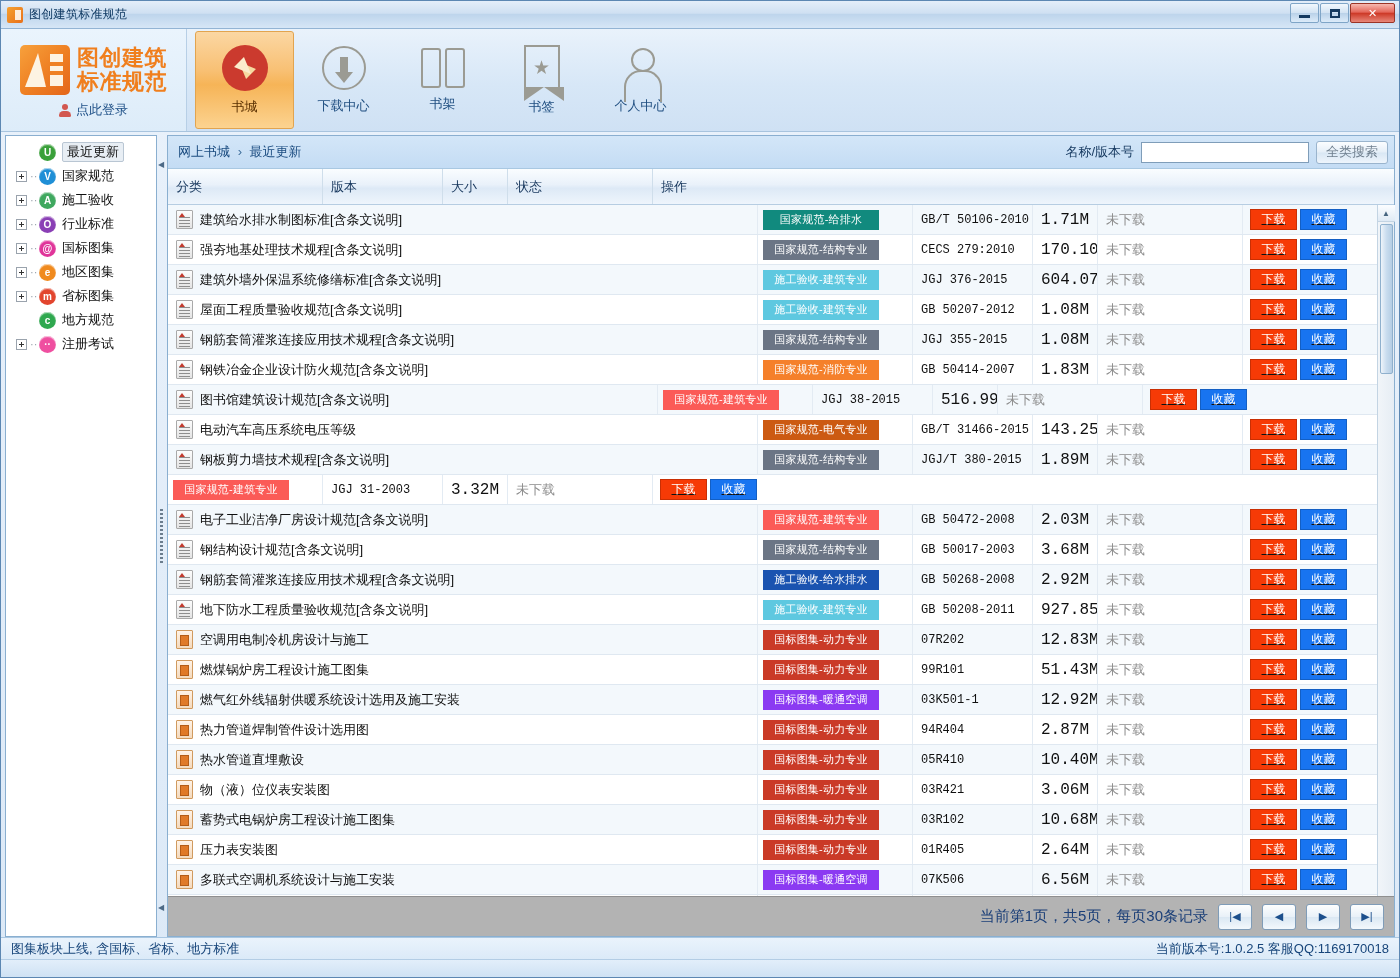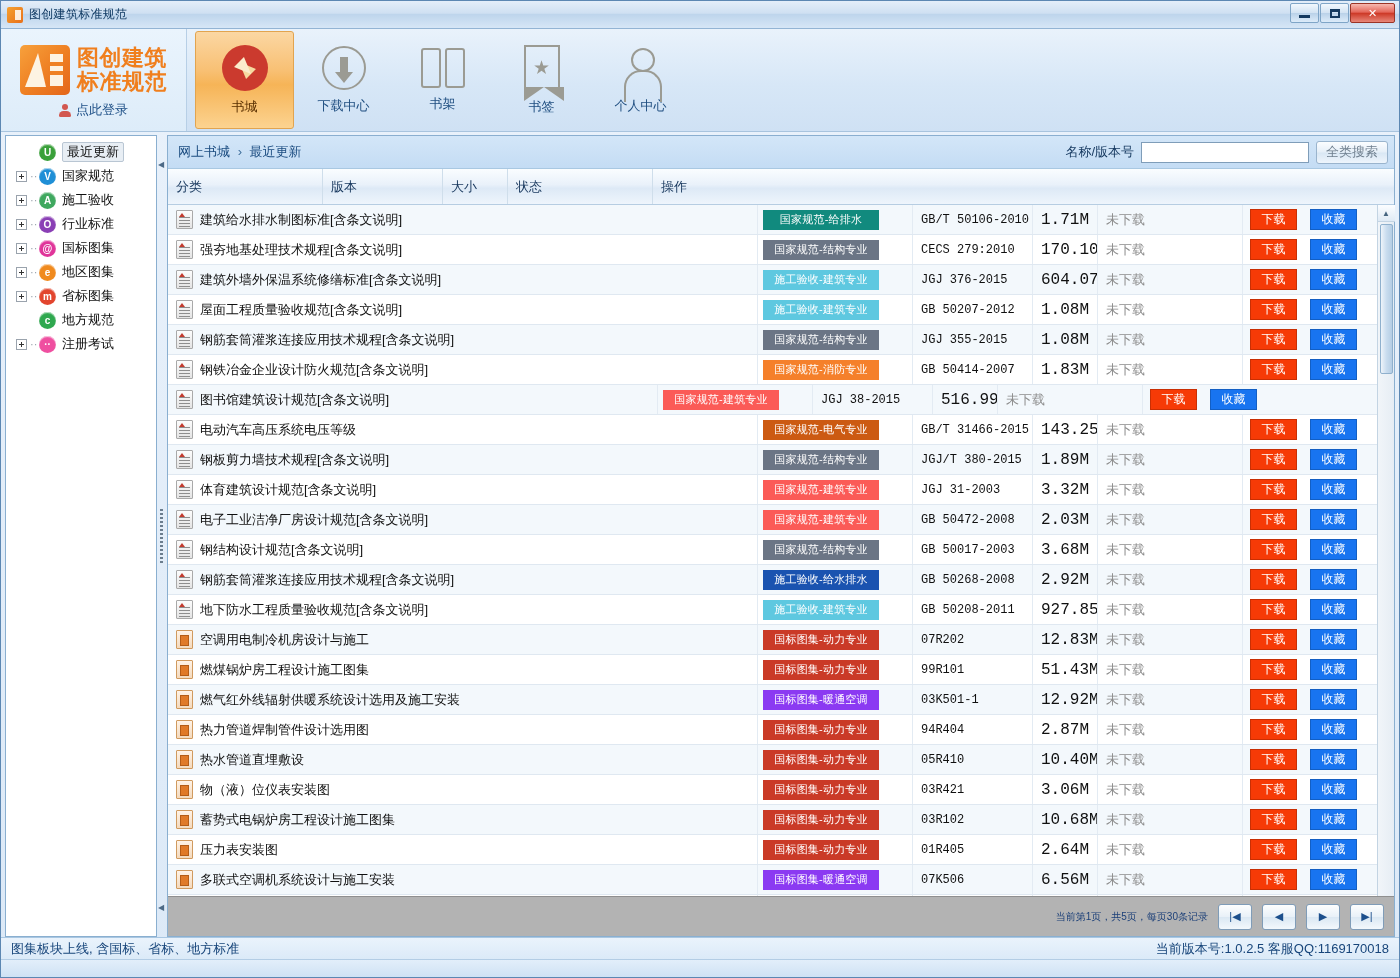--- a/index.html
+++ b/index.html
@@ -298,21 +298,21 @@
     font-size: 13px; color: #101010;
   }
   .trow:nth-child(odd) { background: #f3f8fc; }
   .trow:nth-child(even) { background: #ffffff; }
   .td { display: flex; align-items: center; padding-left: 8px; height: 100%; overflow: hidden; white-space: nowrap; }
   .td.c-name { border-right: 1px solid #e3ebf3; gap: 7px; }
   .td.c-cat  { border-right: 1px solid #e3ebf3; padding-left: 5px; }
   .td.c-ver  { border-right: 1px solid #e3ebf3; font-family: "Liberation Mono","DejaVu Sans Mono",monospace; font-size:12px; }
   .td.c-size { border-right: 1px solid #e3ebf3; font-family: "Liberation Mono","DejaVu Sans Mono",monospace; font-size:16px; }
   .td.c-stat { border-right: 1px solid #e3ebf3; color: #8c8c8c; }
-  .td.c-act  { gap: 13px; padding-left: 7px; }
+  .td.c-act  { gap: 3px; padding-left: 7px; text-decoration: underline; }
 
   .doc-ico {
     width: 17px; height: 19px; flex: 0 0 17px; position: relative;
     background: linear-gradient(180deg,#fdfdfd 0%,#e3e3e3 100%);
     border: 1px solid #a9a9a9; border-radius: 1px;
   }
   .doc-ico::before {
     content:""; position:absolute; left:2px; top:6px; right:2px; height:1px;
     background:#8e8e8e;
     box-shadow: 0 3px 0 #8e8e8e, 0 6px 0 #8e8e8e, 0 9px 0 #8e8e8e;
@@ -367,21 +367,21 @@
   }
 
   
   .pager {
     height: 40px; flex: 0 0 40px;
     background: #b3b3b3;
     border-top: 1px solid #8f8f8f;
     display: flex; align-items: center; justify-content: flex-end;
     padding-right: 10px; gap: 10px;
   }
-  .pager-text { font-size: 10px; color: #1b3f78; }
+  .pager-text { font-size: 15px; color: #1b3f78; }
   .pg-btn {
     width: 34px; height: 26px;
     border: 1px solid #7f9cb8; border-radius: 3px;
     background: linear-gradient(180deg,#fdfefe 0%, #e9f1f8 48%, #dbe8f3 52%, #f3f8fc 100%);
     display: flex; align-items: center; justify-content: center;
     color: #1c4f8c; font-size: 11px; cursor: pointer;
   }
 
   
   .statusbar {
@@ -695,24 +695,20 @@
               </div>
               <div class="td c-ver" style="width:120px">JGJ/T 380-2015</div>
               <div class="td c-size" style="width:65px">1.89M</div>
               <div class="td c-stat" style="width:145px">未下载</div>
               <div class="td c-act" style="flex:1">
                 <span class="btn-dl">下载</span>
                 <span class="btn-fav">收藏</span>
               </div>
             </div>
             <div class="trow">
-              <div class="td c-name" style="width:590px">
-                <span class="doc-ico"></span>
-                <span>体育建筑设计规范[含条文说明]</span>
-              </div>
               <div class="td c-cat" style="width:155px">
                 <span class="badge" style="background:#fb5b57">国家规范-建筑专业</span>
               </div>
               <div class="td c-ver" style="width:120px">JGJ 31-2003</div>
               <div class="td c-size" style="width:65px">3.32M</div>
               <div class="td c-stat" style="width:145px">未下载</div>
               <div class="td c-act" style="flex:1">
                 <span class="btn-dl">下载</span>
                 <span class="btn-fav">收藏</span>
               </div>

